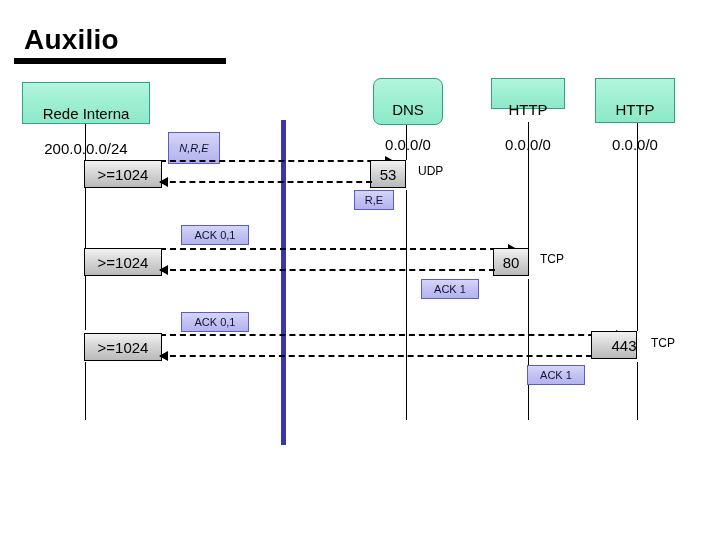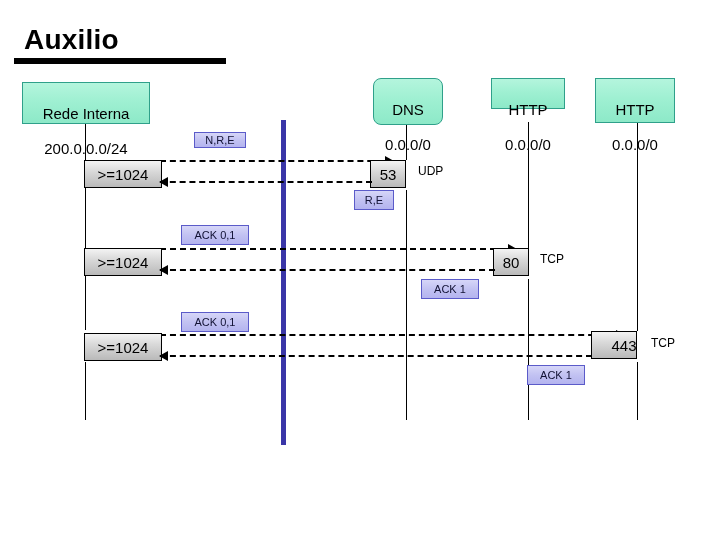--- a/index.html
+++ b/index.html
@@ -185,21 +185,21 @@
   <div class="node-box" style="left:491px; top:78px; width:74px; height:31px;">
     <span>HTTP</span><br>
     <span>0.0.0/0</span>
   </div>
 
   <div class="node-box" style="left:595px; top:78px; width:80px; height:45px;">
     <span>HTTP</span><br>
     <span>0.0.0/0</span>
   </div>
 
-  <div class="tag-box" style="left:194px; top:132px; width:52px; height:16px;">N,R,E</div>
+  <div class="tag-box" style="left:168px; top:132px; width:52px; height:32px;font-style:italic;">N,R,E</div>
 
   <div class="arrow-row" style="left:160px; top:156px; width:233px;">
     <div class="dash"></div>
     <div class="head-r"></div>
   </div>
 
   <div class="port-box wide" style="left:84px; top:160px; width:78px; height:28px;">&gt;=1024</div>
 
   <div class="port-box" style="left:370px; top:160px; width:36px; height:28px;">53</div>
 

